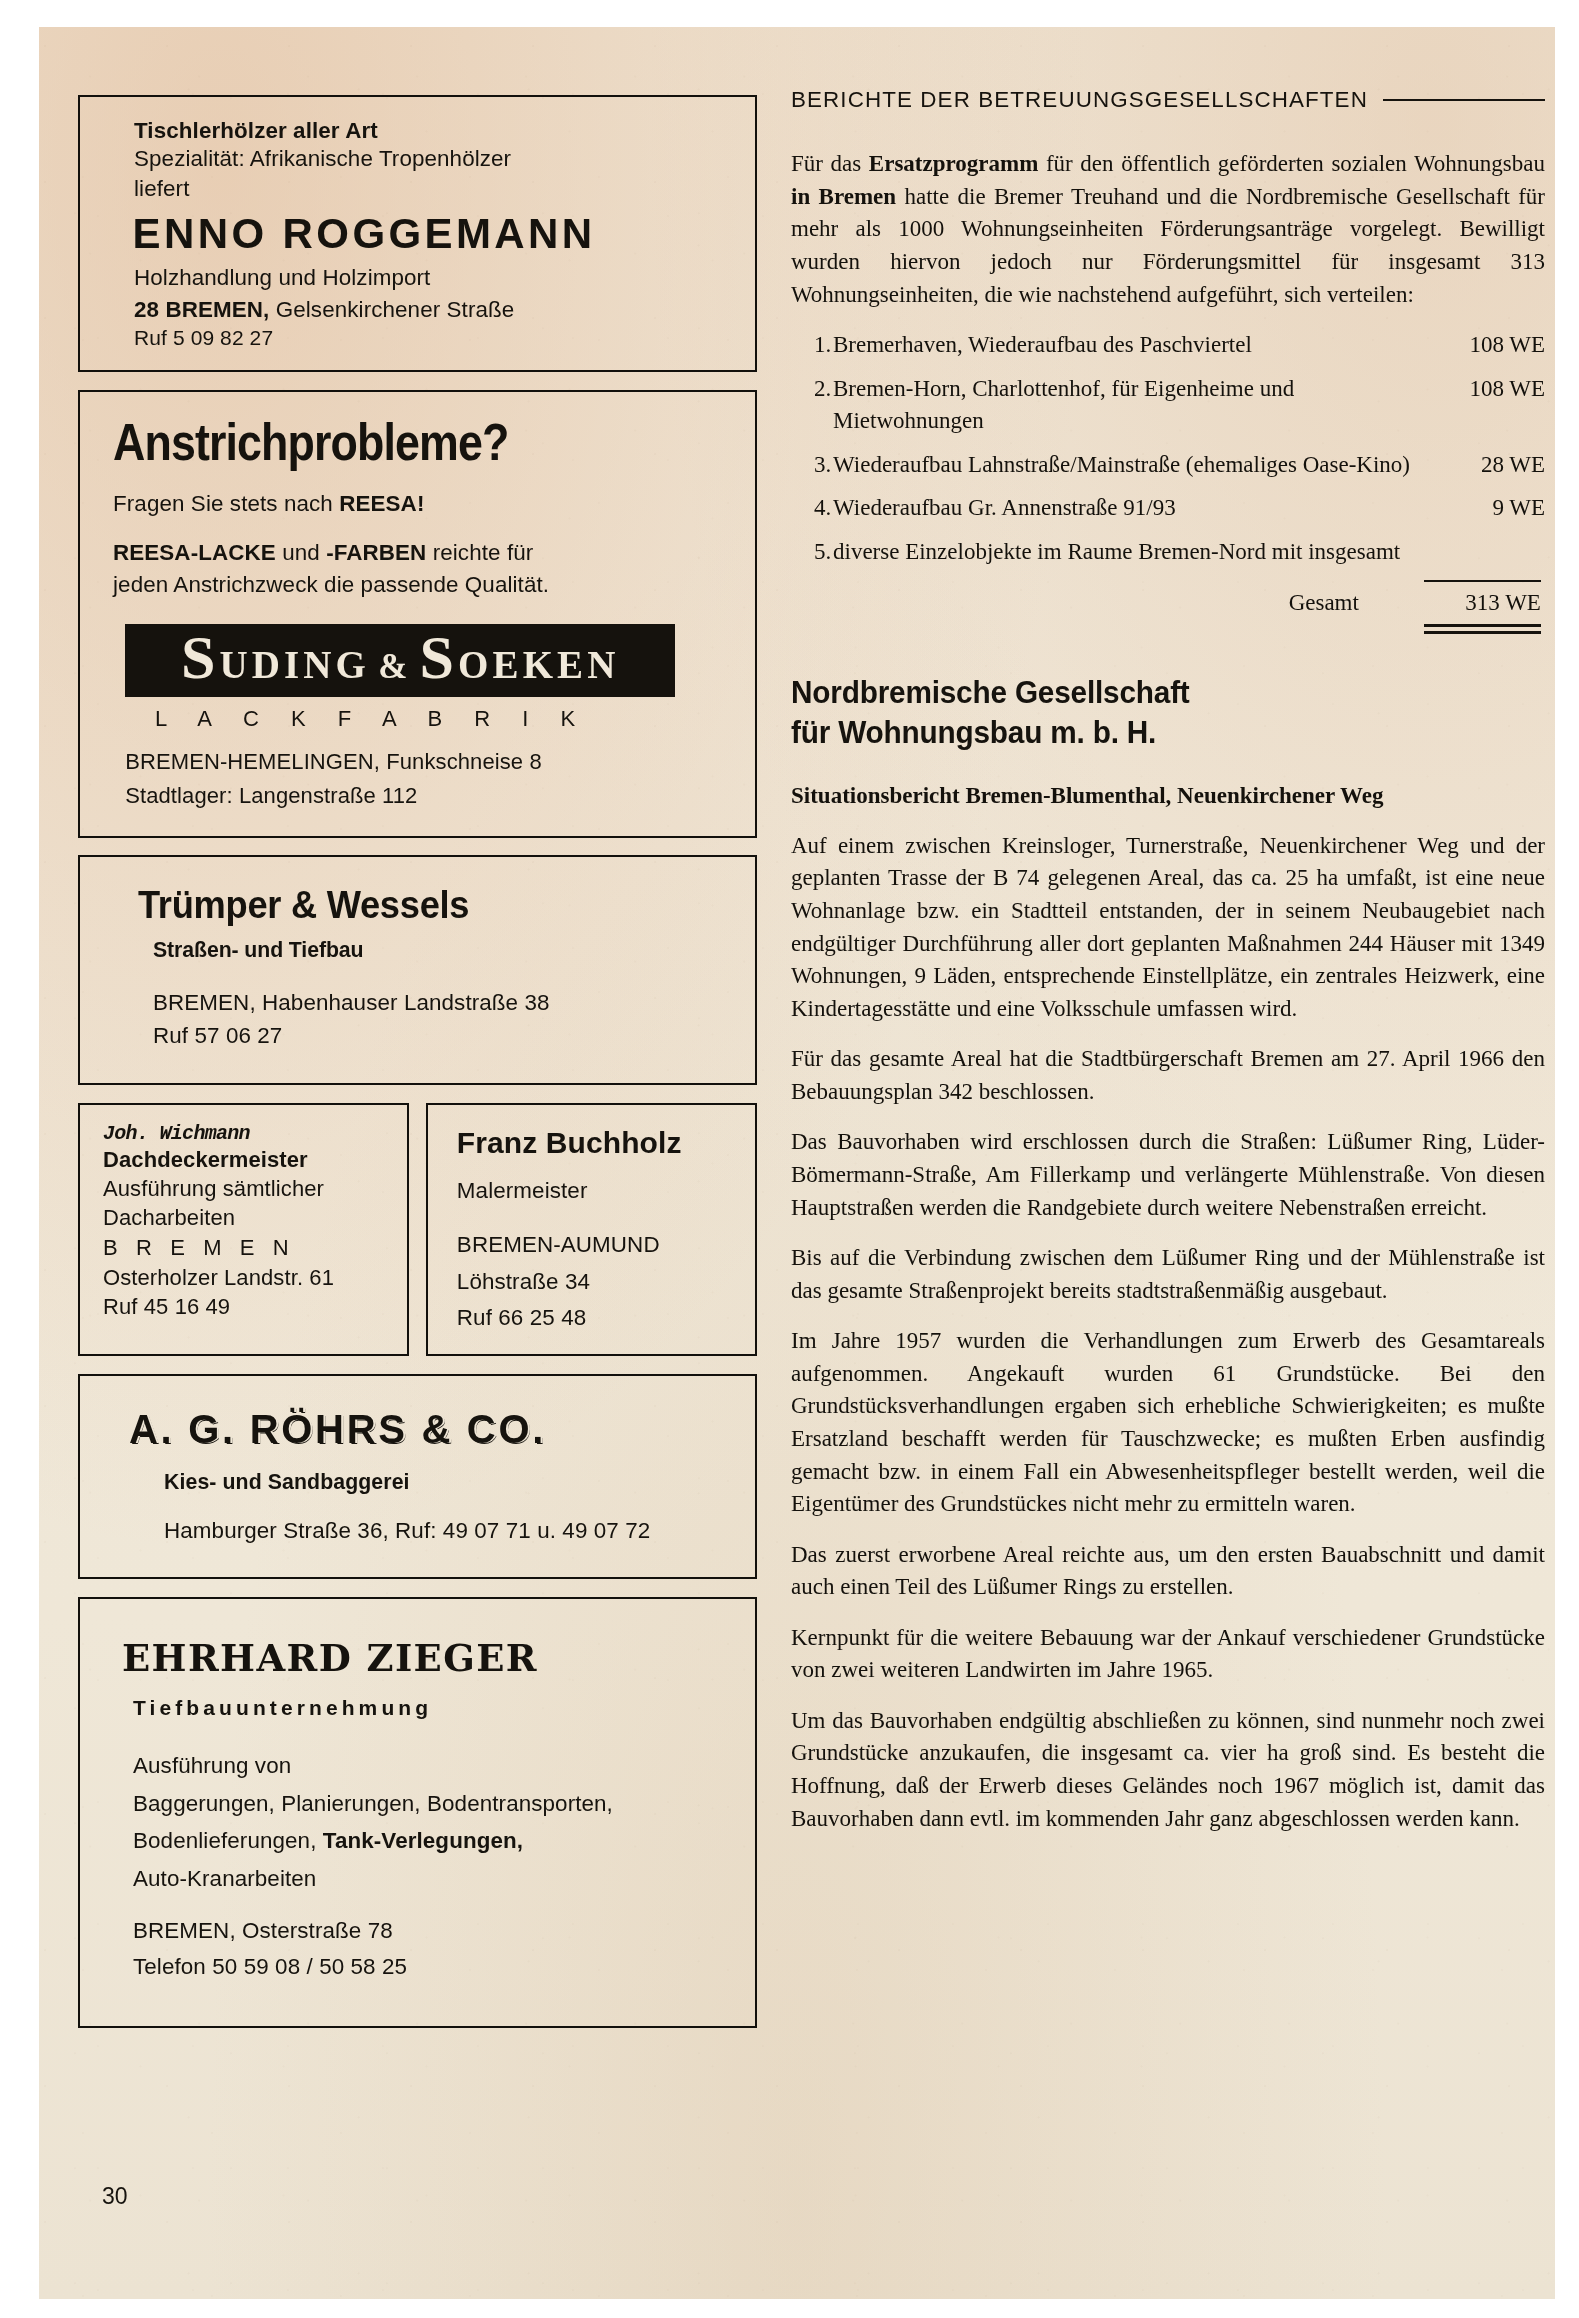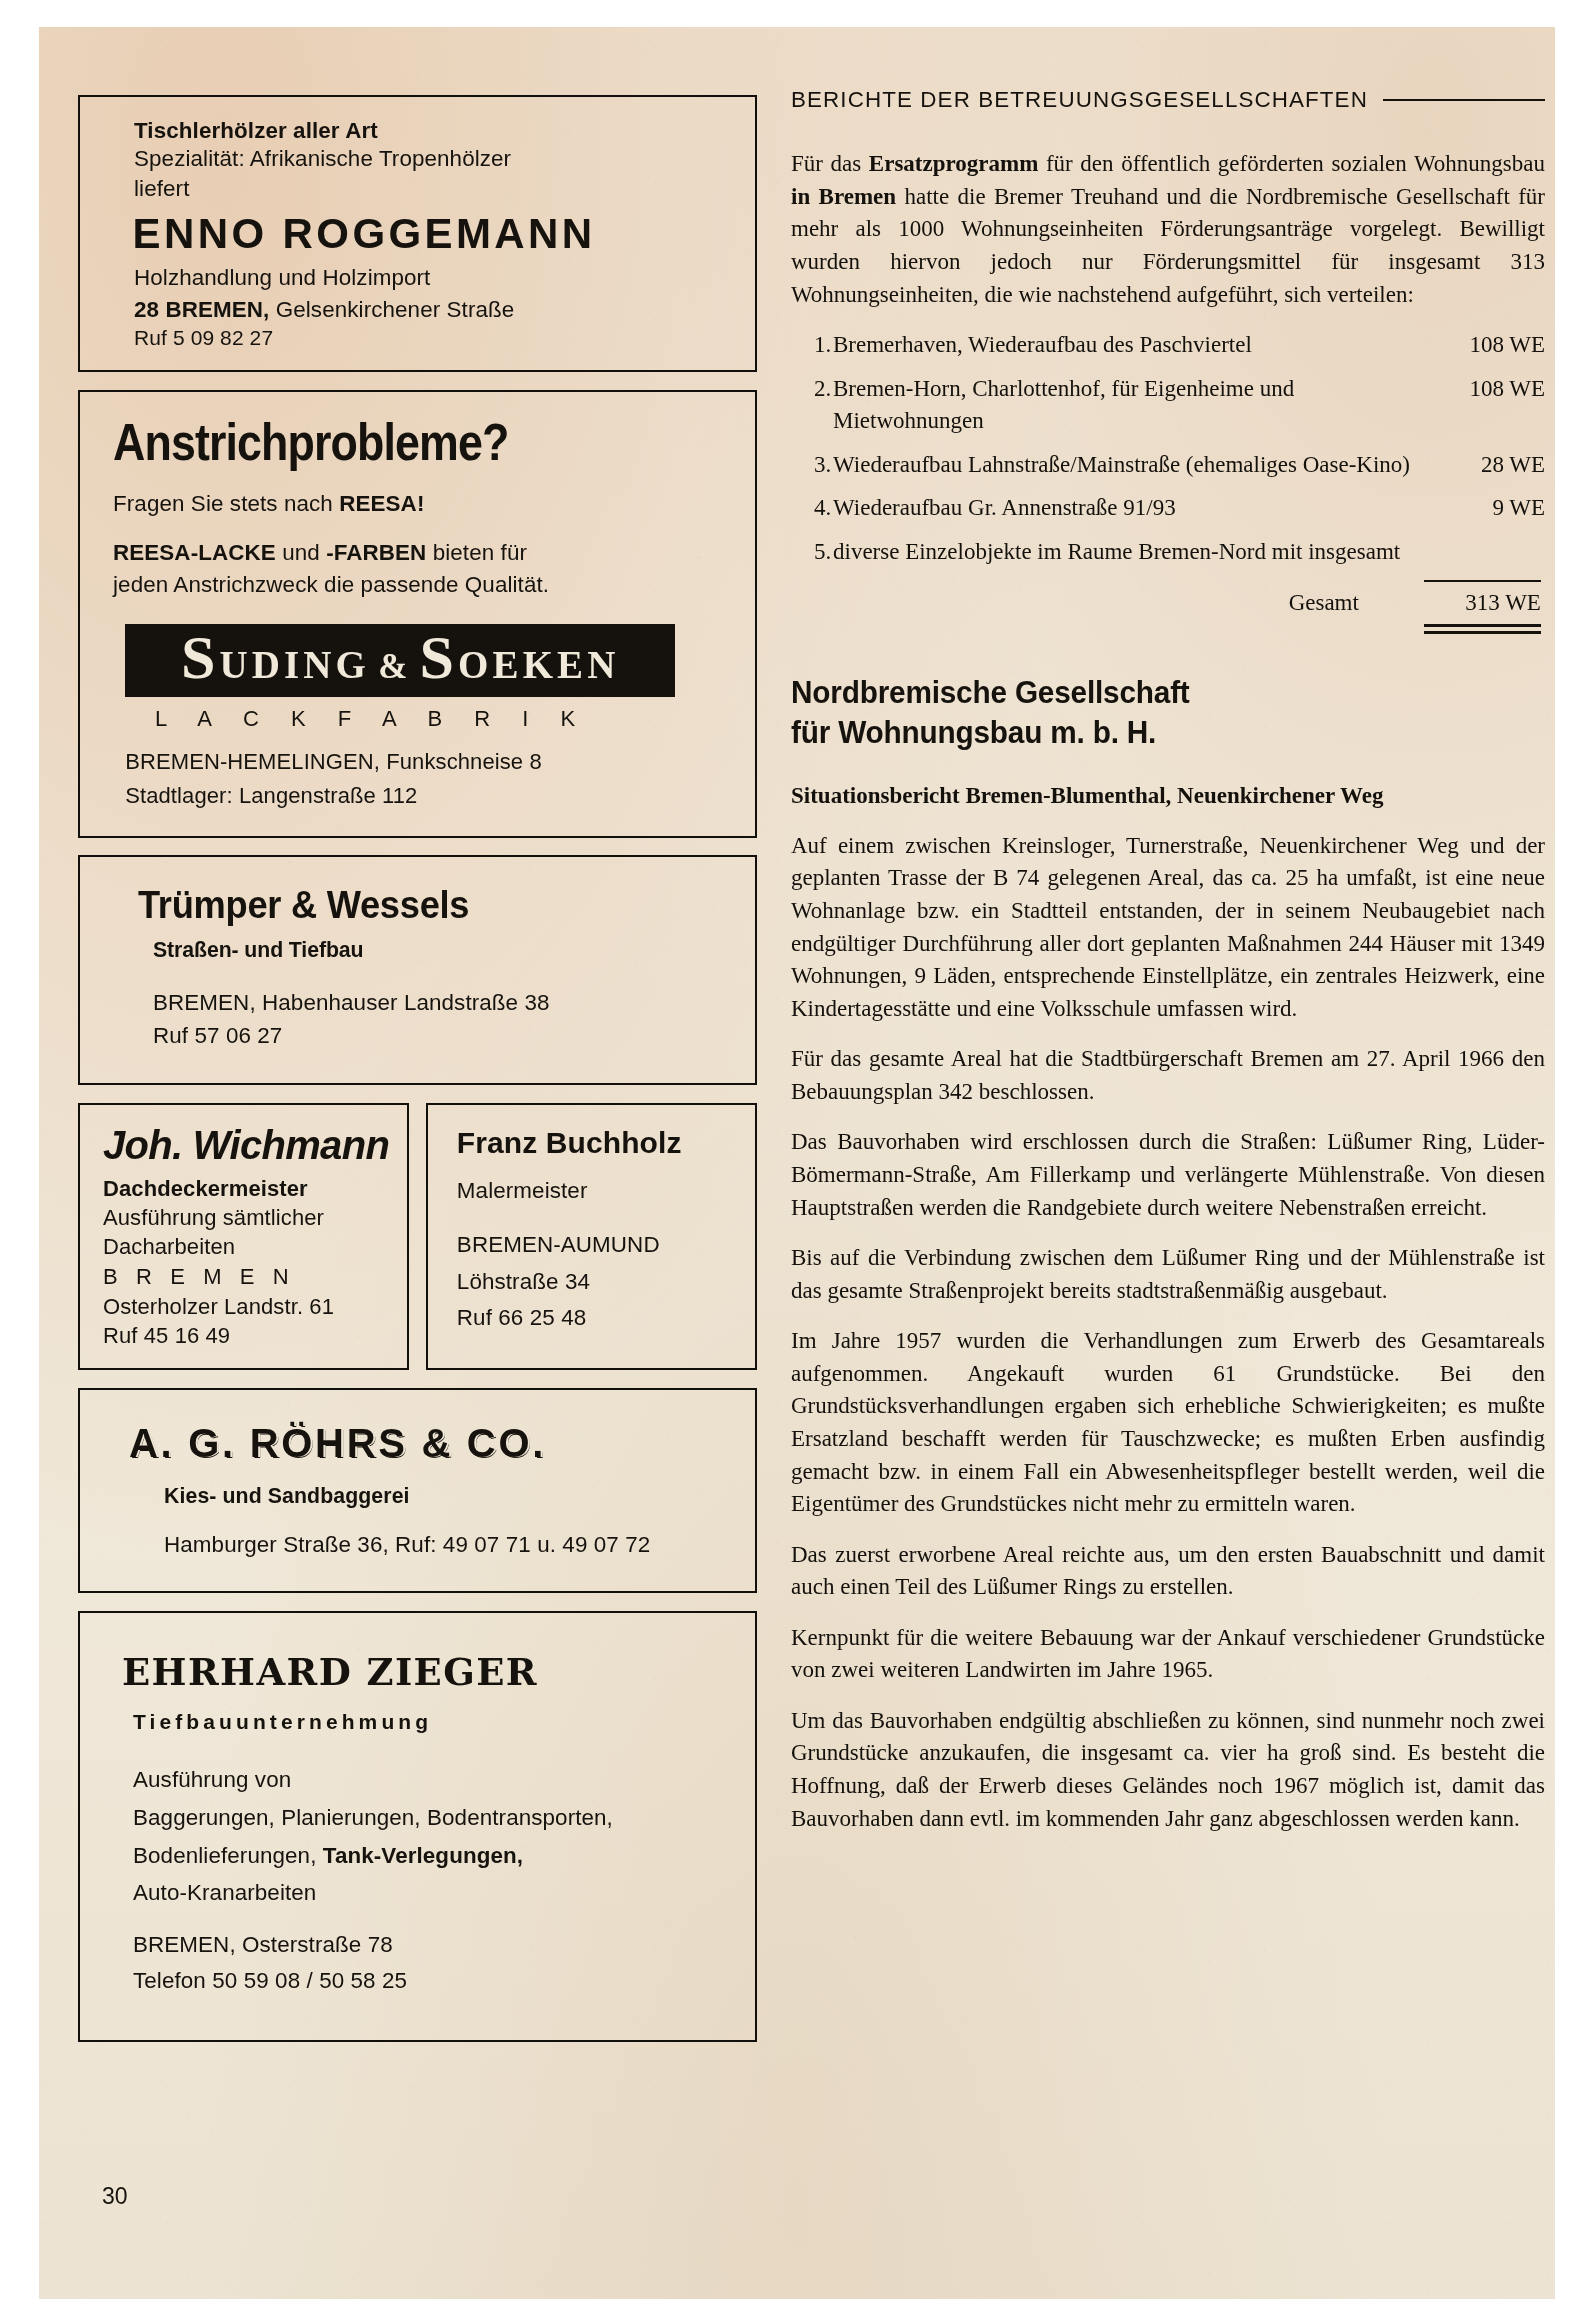--- a/index.html
+++ b/index.html
@@ -148,27 +148,27 @@
   .tw-sub {
     font-size: 22.4px; font-weight: 700; letter-spacing: -0.1px;
     transform: scaleX(.95); transform-origin: left center;
     margin: 0 0 23px 15px;
   }
   .tw-addr { font-size: 22.4px; line-height: 1.5; margin-left: 15px; }
 
   
   .wichmann { padding: 17.7px 12.2px 17.7px 23px; }
   .fraktur {
-    font-family: Liberation Sans, sans-serif;
+    font-family: Liberation Mono, monospace;
     font-weight: 700;
     font-style: italic;
-    font-size: 40px;
+    font-size: 20px;
     letter-spacing: -0.7px;
     line-height: 1.15;
-    margin-bottom: 7px;
+    margin-bottom: 1px;
   }
   .wi-trade { font-size: 22px; font-weight: 700; line-height: 1.3; }
   .wi-line { font-size: 22px; line-height: 1.3; }
   .wi-city { font-size: 22px; letter-spacing: 6.1px; line-height: 1.45; }
 
   
   .buchholz { padding: 20.4px 12.2px 17.7px 28.5px; }
   .bh-name { font-size: 30px; font-weight: 700; line-height: 1.2; margin-bottom: 12.2px; }
   .bh-line { font-size: 22.4px; line-height: 1.62; }
 
@@ -304,21 +304,21 @@
         </div>
       </div>
 
       <div class="ad">
         <div class="ad-inner reesa g">
           <div class="an-head">Anstrichprobleme?</div>
           <div class="an-l1">
             <span>Fragen Sie stets nach </span><span class="t-bold">REESA!</span>
           </div>
           <div class="an-l2">
-            <span class="t-bold">REESA-LACKE</span><span> und </span><span class="t-bold">-FARBEN</span><span> bieten für</span>
+            <span class="t-bold">REESA-LACKE</span><span> und </span><span class="t-bold">-FARBEN</span><span> reichte für</span>
           </div>
           <div class="an-l2">jeden Anstrichzweck die passende Qualität.</div>
 
           <div class="logo-bar">
             <span class="logo-text">
               <span class="cap">S</span>
                 <span>UDING</span>
                 <span class="amp">&amp;</span>
                 <span class="cap">S</span>
                 <span>OEKEN</span>

